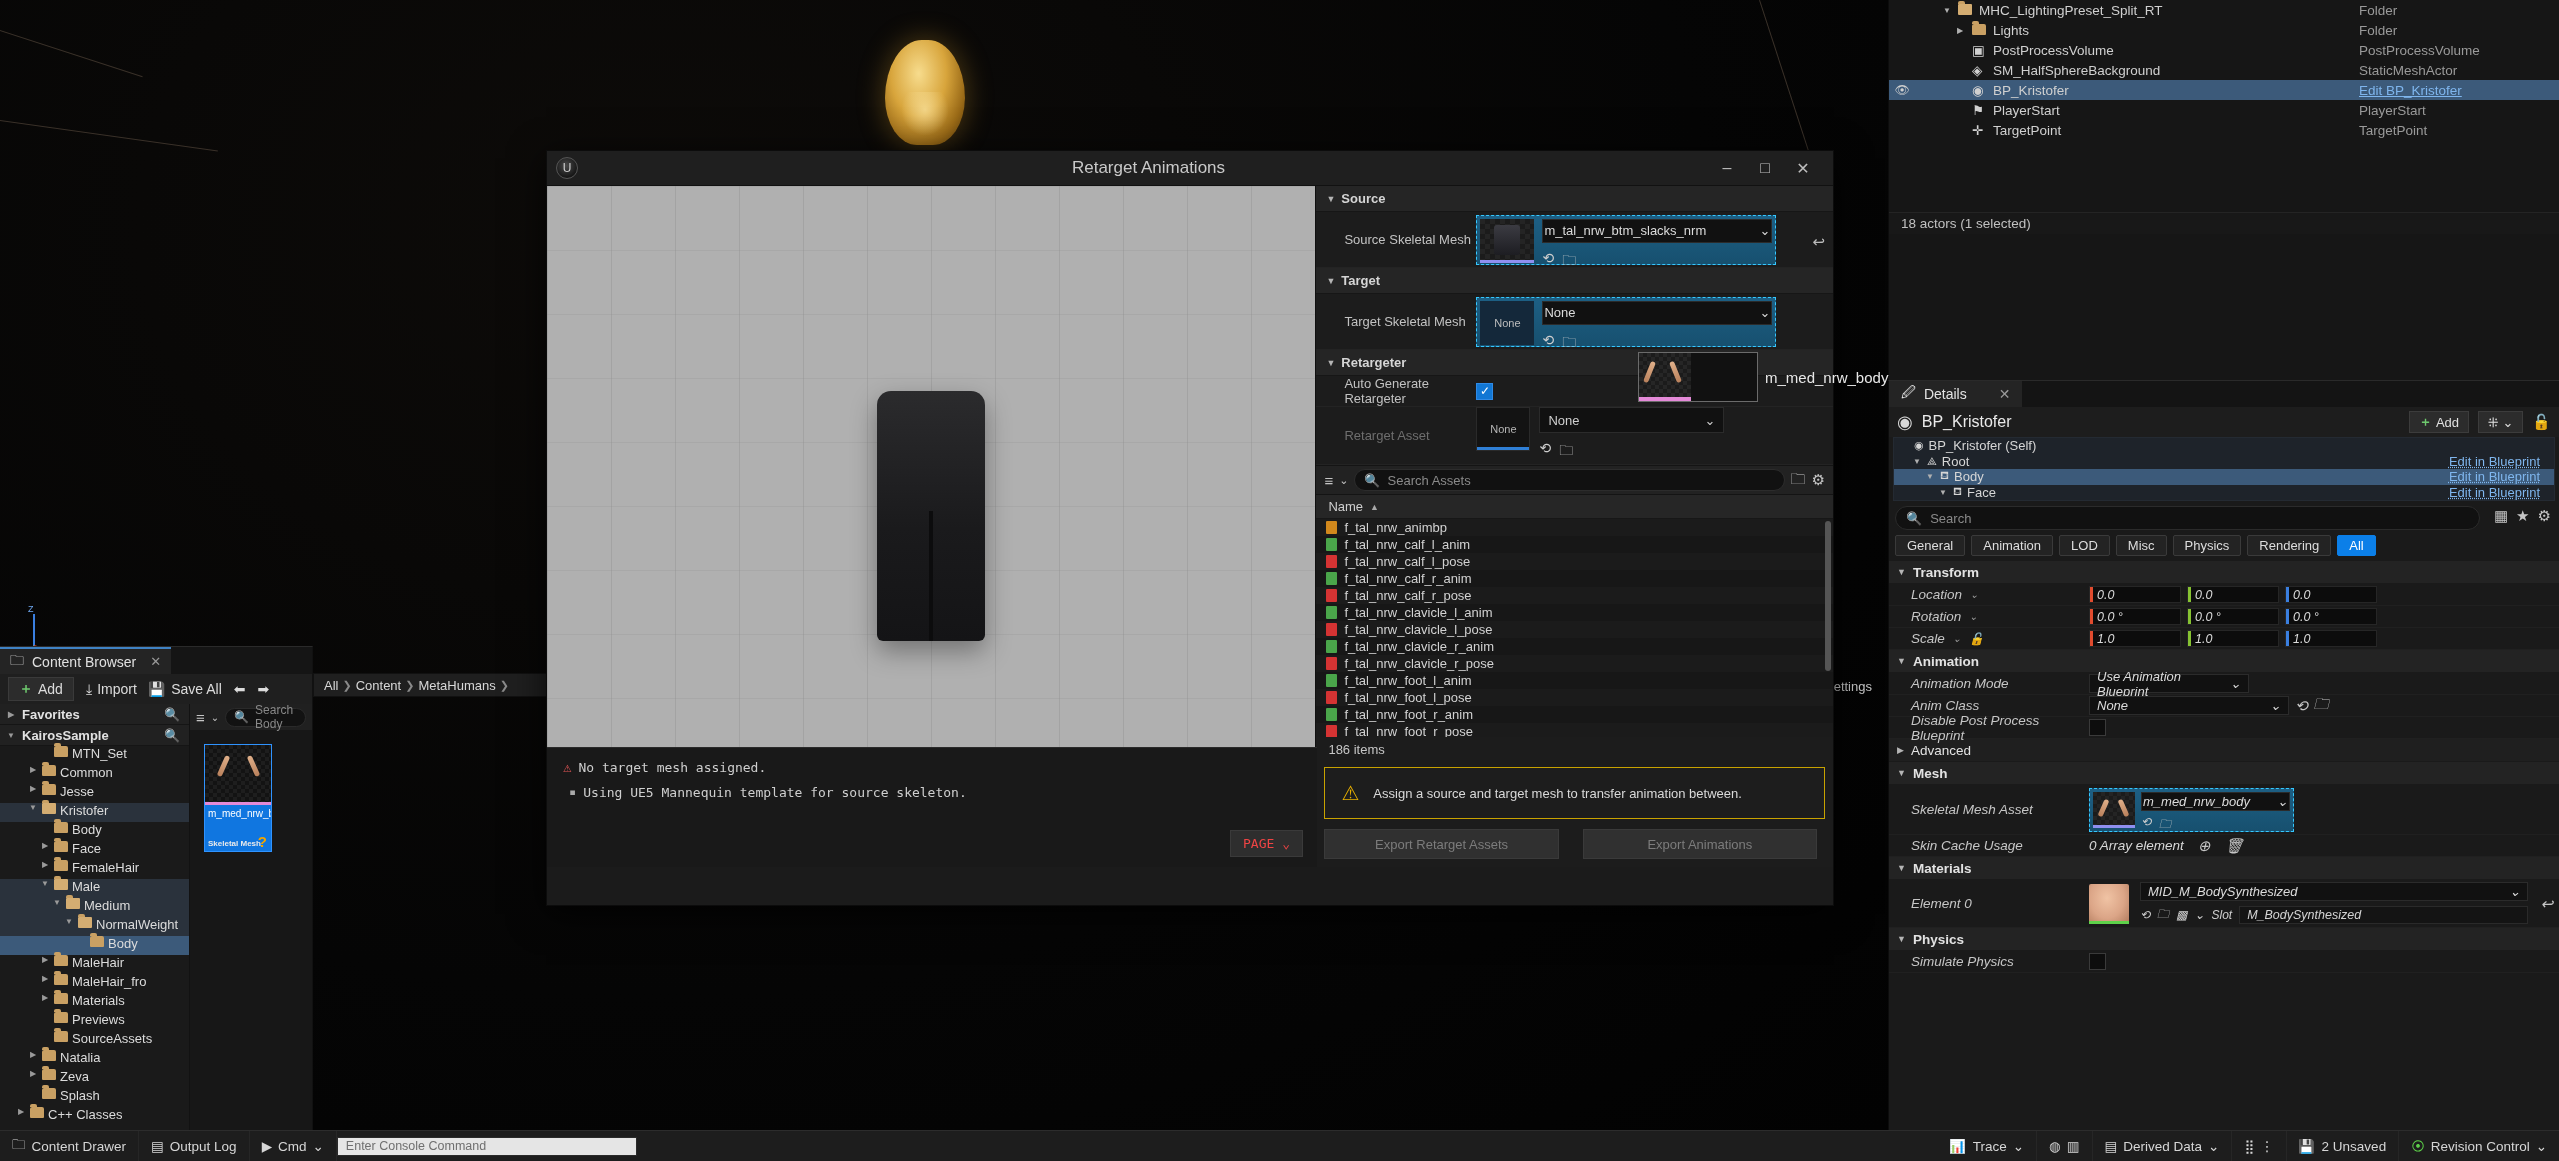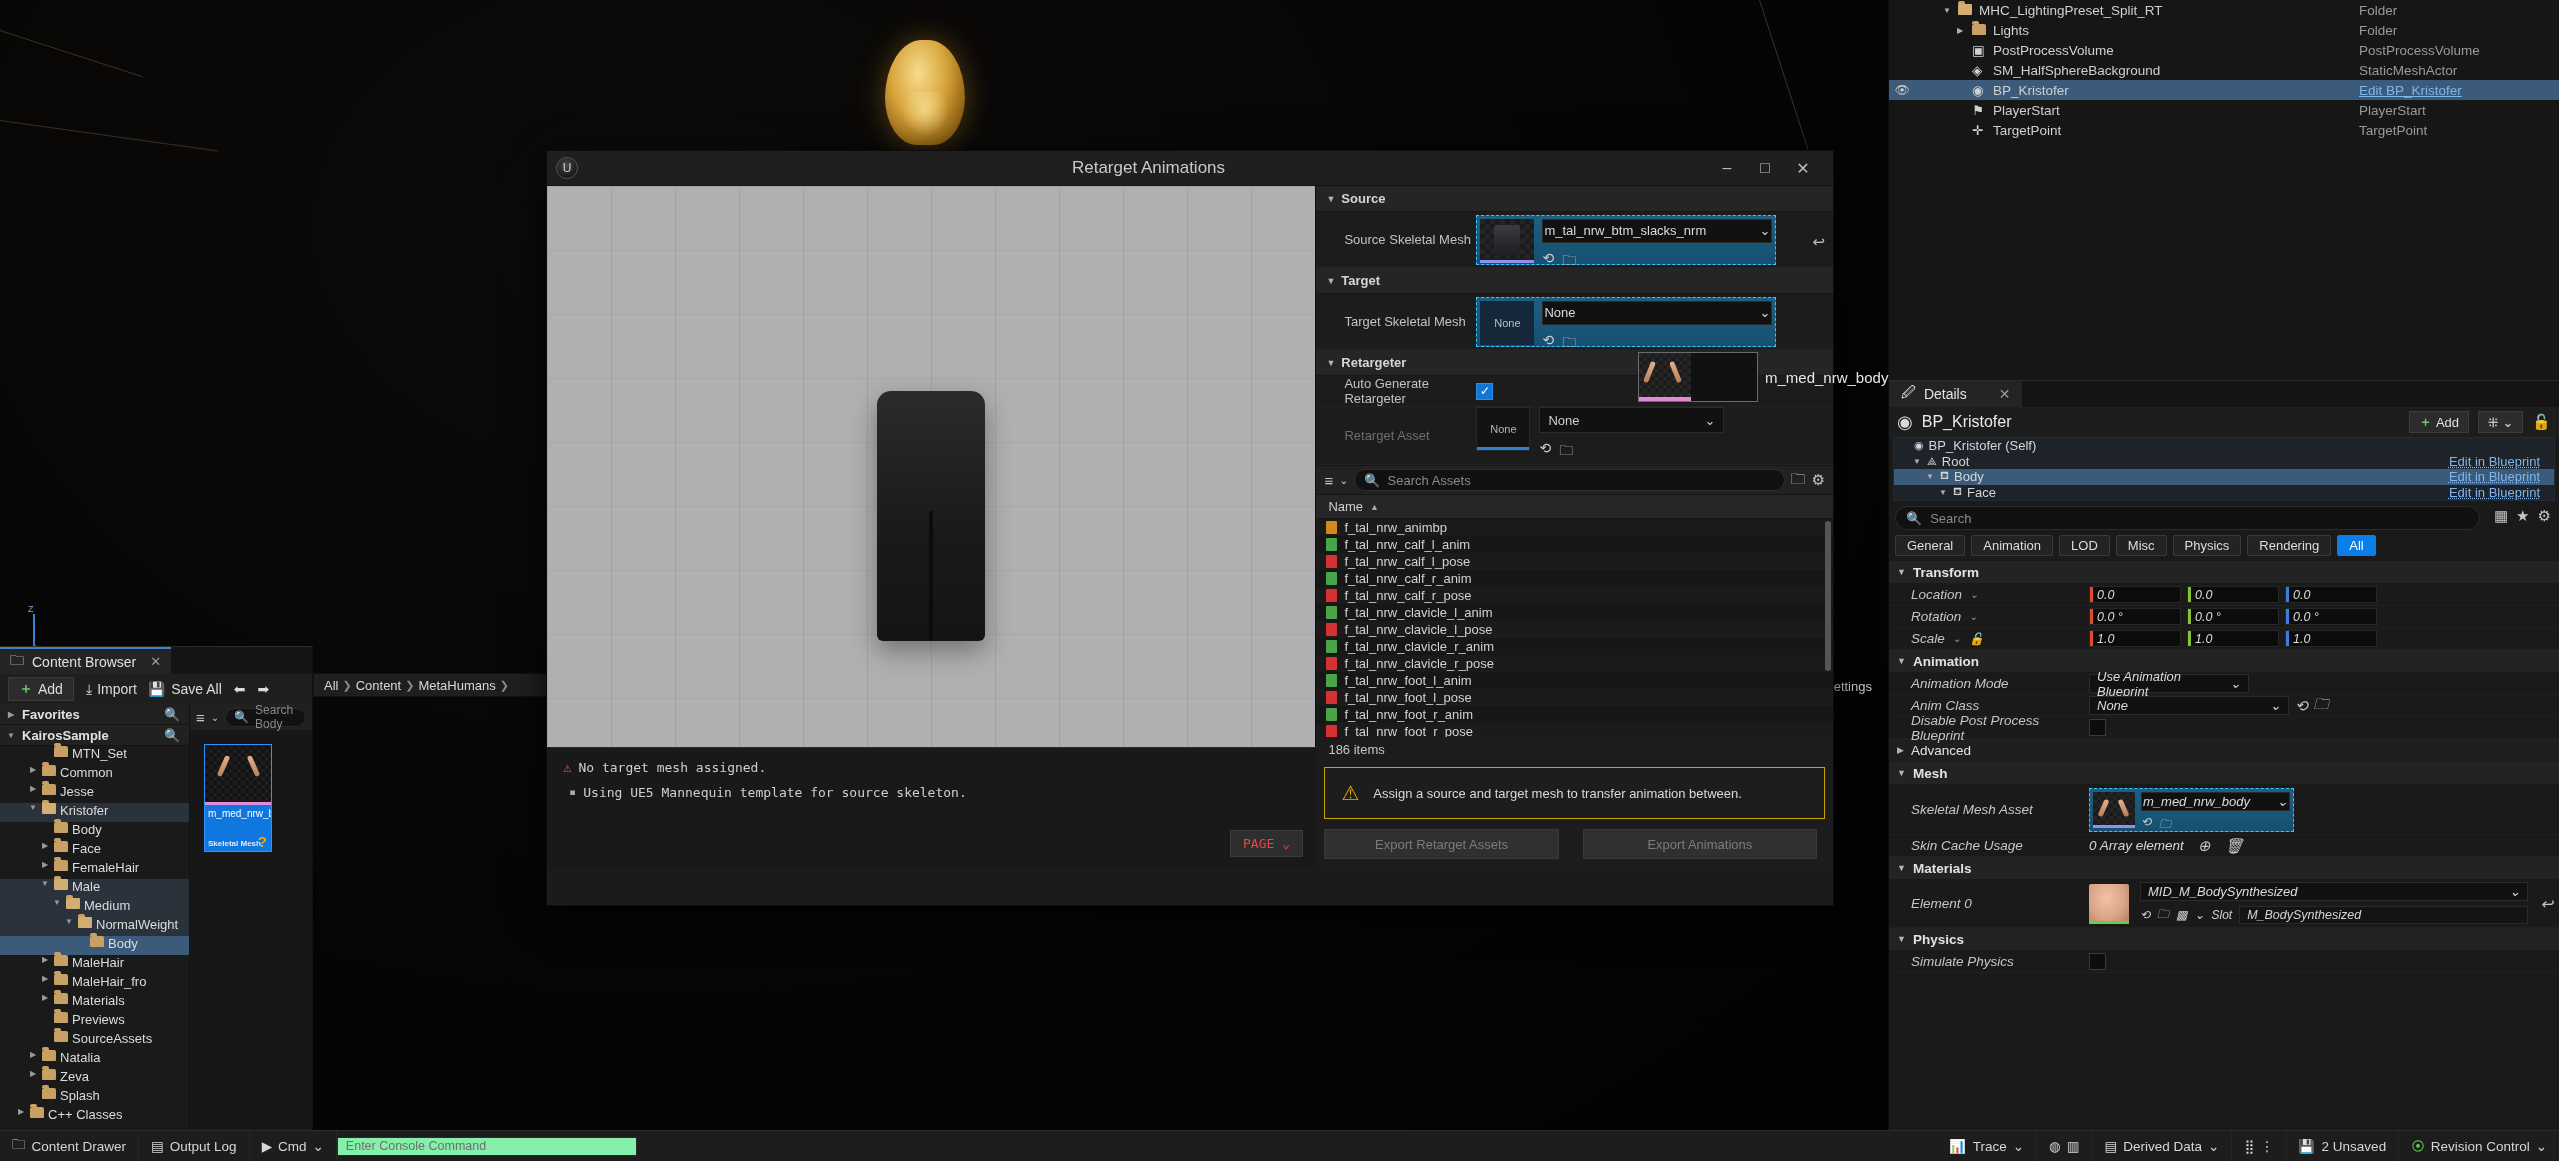--- a/index.html
+++ b/index.html
@@ -219,21 +219,21 @@
   .mat-thumb:after{content:"";position:absolute;left:0;bottom:0;width:100%;height:3px;background:#5ed24a;}
   .slotf { height:18px; background:#141414; border:1px solid #2a2a2a; padding:0 7px; font-size:12.5px;
     display:flex; align-items:center; color:#d4d4d4; }
 
   
   .statusbar { position:absolute; left:0; bottom:0; width:2559px; height:31px; background:#1d1d1d;
     border-top:1px solid #2c2c2c; display:flex; align-items:center; font-size:13.5px; color:#d6d6d6; }
   .sb-item { display:flex; align-items:center; gap:6px; padding:0 12px; height:31px; cursor:pointer;
     border-right:1px solid #262626; }
   .sb-right { margin-left:auto; display:flex; align-items:center; height:31px; }
-  .cmdfield { width:300px; height:19px; background:#86efac; border:1px solid #2a2a2a; font-size:12.5px;
+  .cmdfield { width:300px; height:19px; background:#e5e5e5; border:1px solid #2a2a2a; font-size:12.5px;
     color:#6f6f6f; display:flex; align-items:center; padding:0 8px; }
   .greendot { color:#5ed24a; }
 </style>
 </head>
 <body>
 
 <div class="root">
 
   <div class="viewport">
     <div class="vp-line" style="left:0;top:30px;width:150px;height:1px;transform:rotate(18deg)"></div>
@@ -709,20 +709,21 @@
         <div class="orow">
           <span class="o-eye"></span>
           <span class="o-name" style="padding-left:42px">
             <span style="font-size:8px;color:#b0b0b0;width:10px"></span>
             <span style="width:16px;display:inline-block">✛</span>
             <span>TargetPoint</span>
           </span>
           <span class="o-type">TargetPoint</span>
         </div>
       </div>
+    <div class="o-count">18 actors (1 selected)</div>
   </div>
 
   <div class="details">
     <div class="d-tabrow">
       <div class="d-tab">
         <span>🖉</span>
         <span>Details</span>
         <span class="x">✕</span>
       </div>
     </div>

